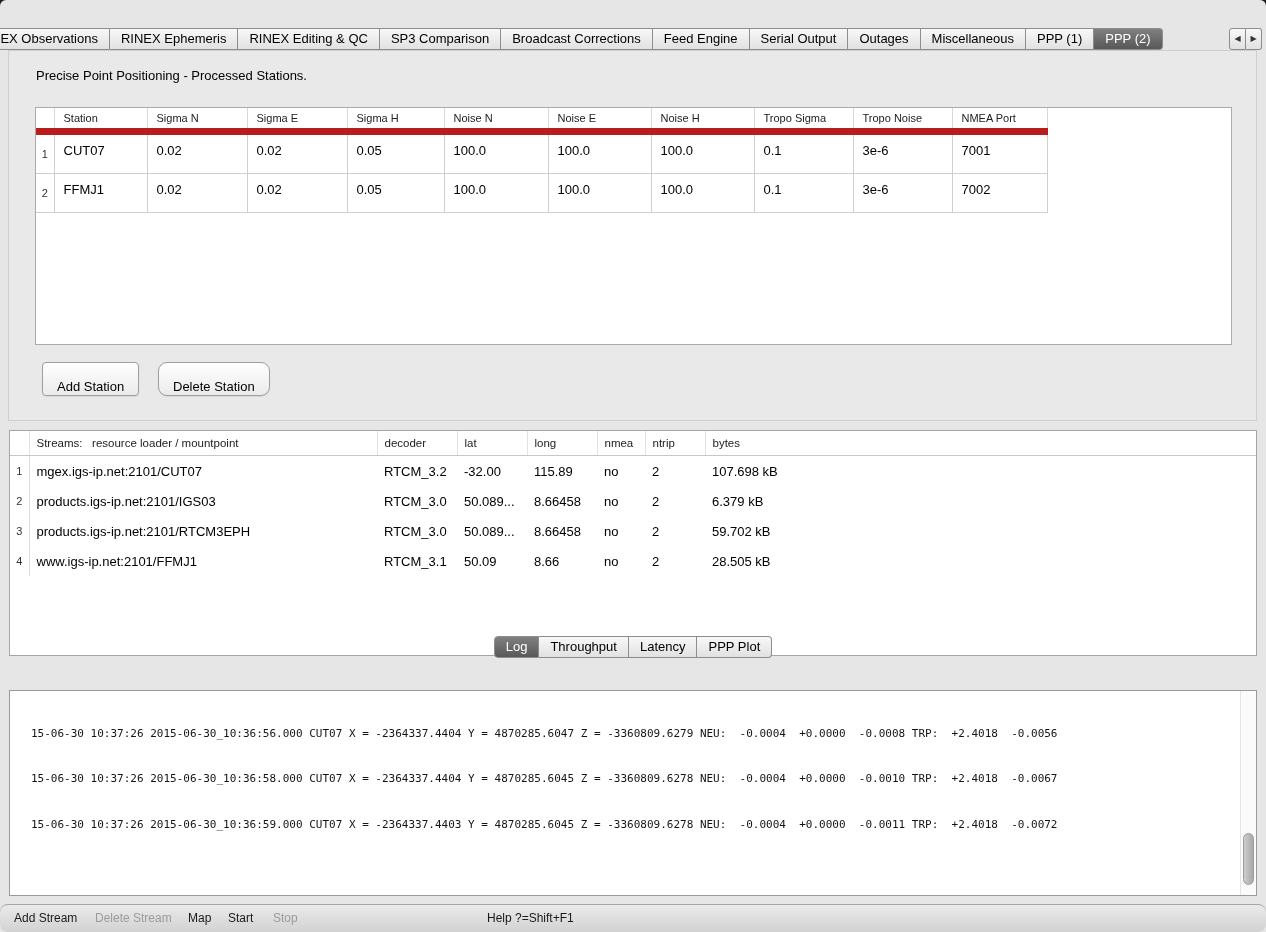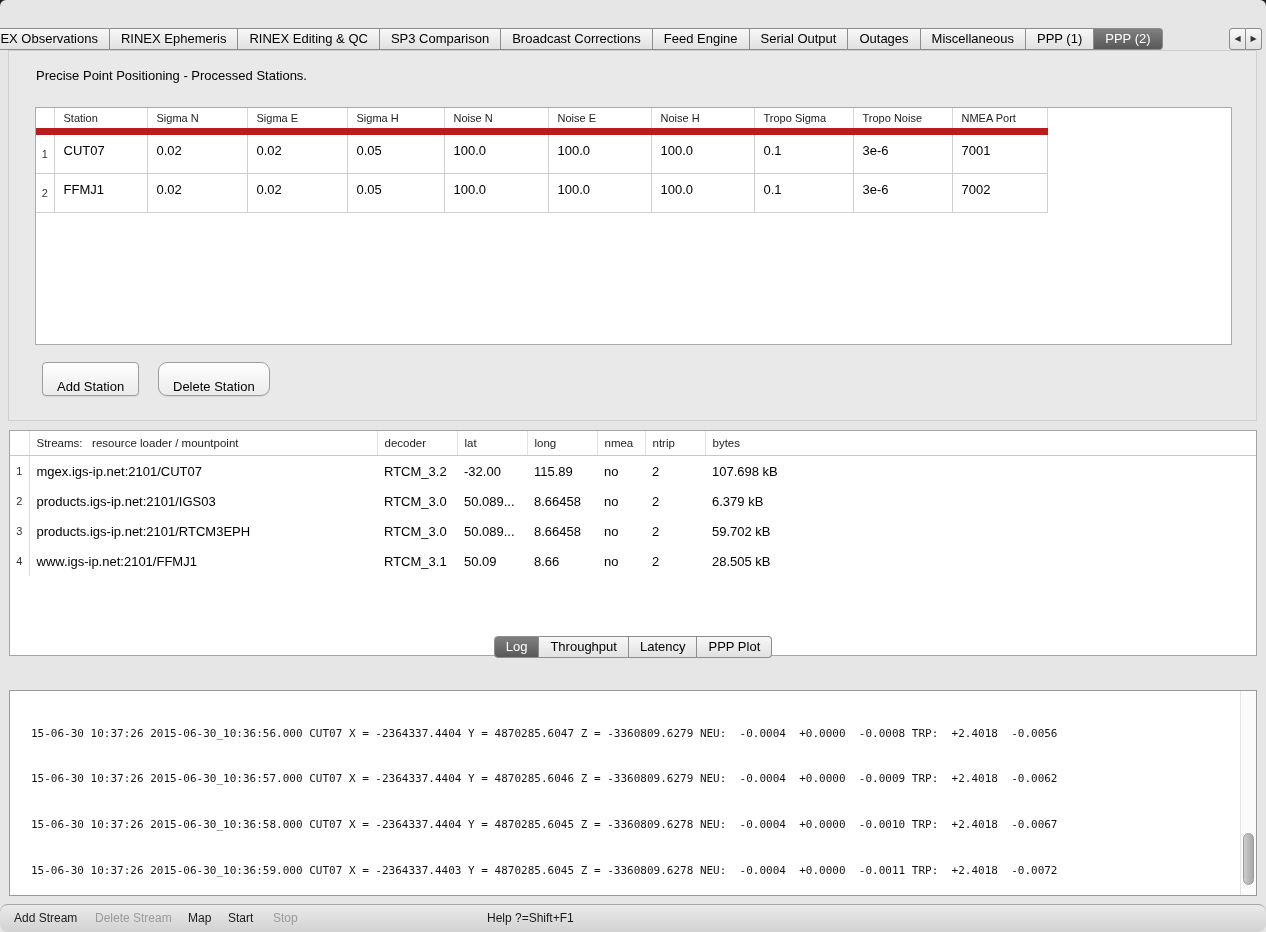--- a/index.html
+++ b/index.html
@@ -308,21 +308,20 @@
   <div class="log-tabs">
     <div class="tab selected"><span>Log</span></div>
     <div class="tab"><span>Throughput</span></div>
     <div class="tab"><span>Latency</span></div>
     <div class="tab"><span>PPP Plot</span></div>
   </div>
 
   <div class="log-box">
     <div class="log-lines">
       <div class="log-line">15-06-30 10:37:26 2015-06-30_10:36:56.000 CUT07 X = -2364337.4404 Y = 4870285.6047 Z = -3360809.6279 NEU:  -0.0004  +0.0000  -0.0008 TRP:  +2.4018  -0.0056</div>
-      <div class="log-line">15-06-30 10:37:26 2015-06-30_10:36:57.000 CUT07 X = -2364337.4404 Y = 4870285.6046 Z = -3360809.6279 NEU:  -0.0004  +0.0000  -0.0009 TRP:  +2.4018  -0.0062</div>
       <div class="log-line">15-06-30 10:37:26 2015-06-30_10:36:58.000 CUT07 X = -2364337.4404 Y = 4870285.6045 Z = -3360809.6278 NEU:  -0.0004  +0.0000  -0.0010 TRP:  +2.4018  -0.0067</div>
       <div class="log-line">15-06-30 10:37:26 2015-06-30_10:36:59.000 CUT07 X = -2364337.4403 Y = 4870285.6045 Z = -3360809.6278 NEU:  -0.0004  +0.0000  -0.0011 TRP:  +2.4018  -0.0072</div>
       
       
       
       
       
       
       
       

